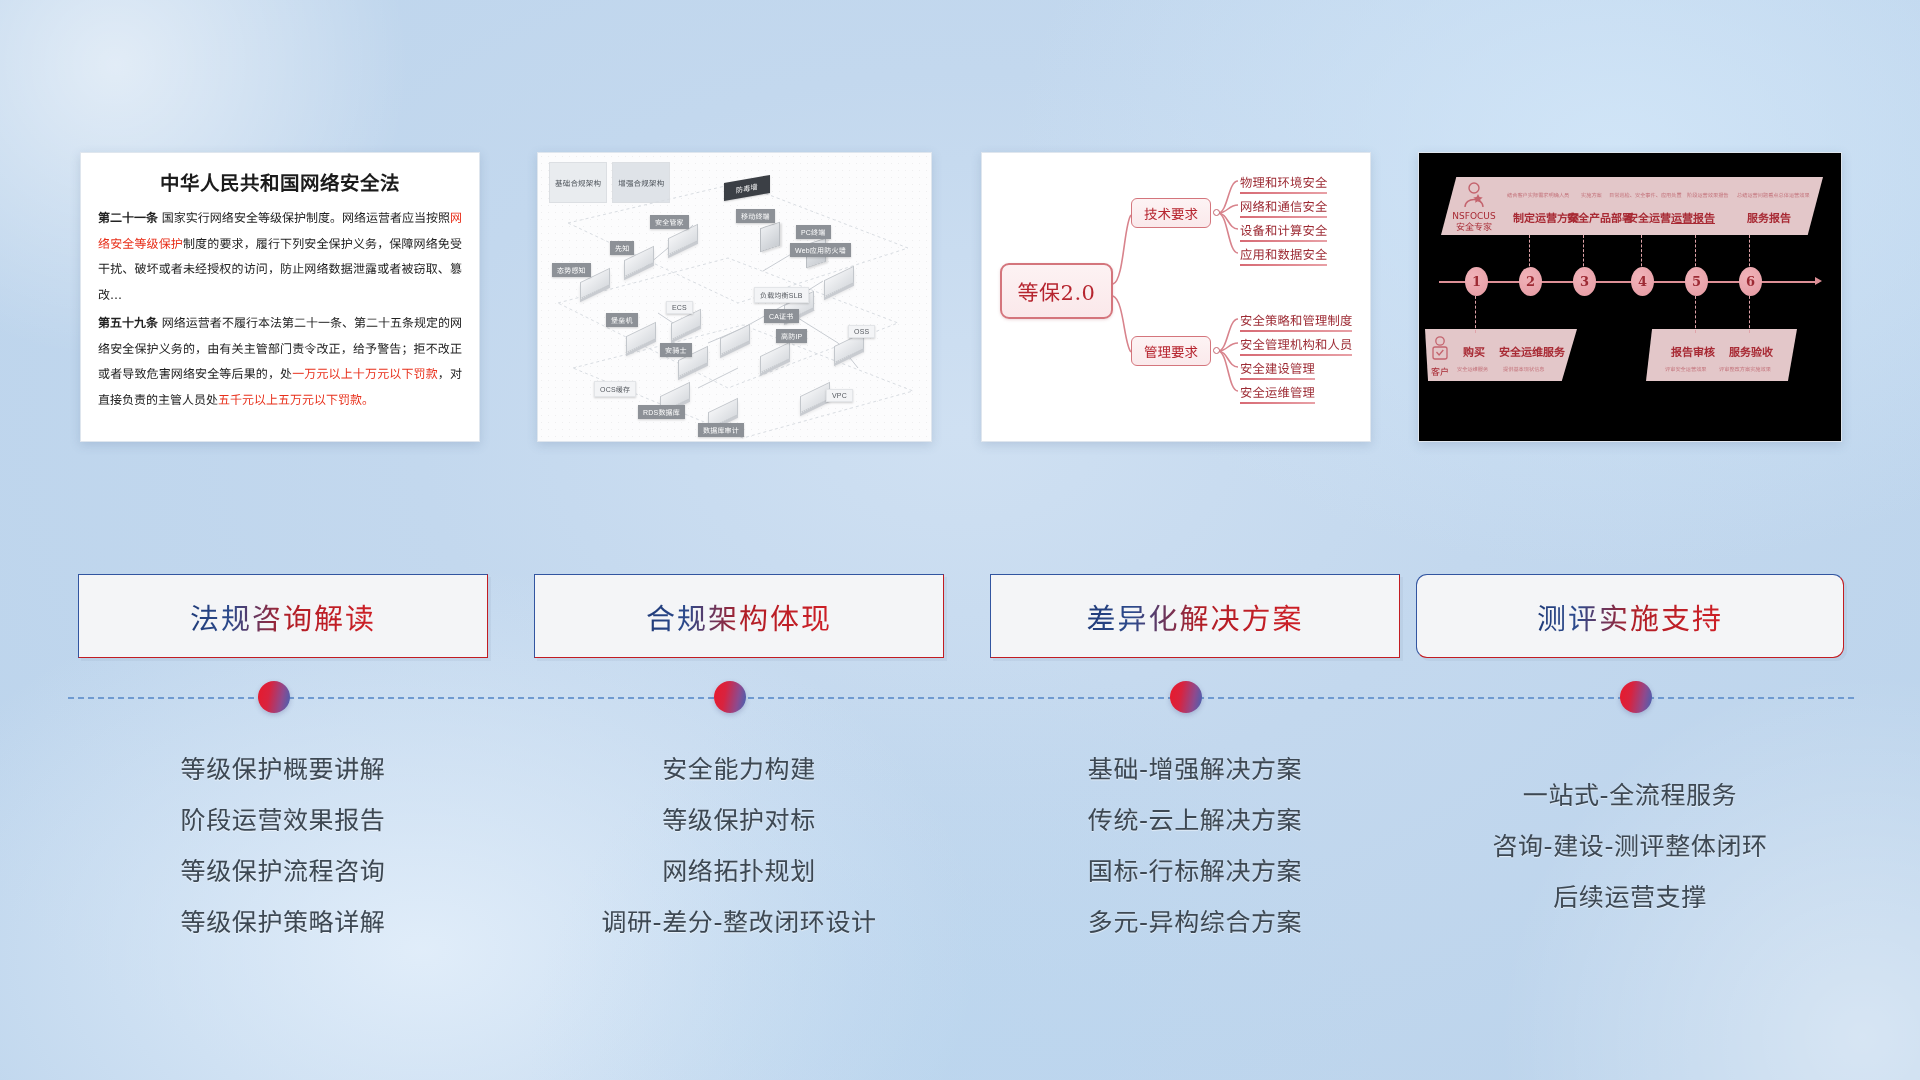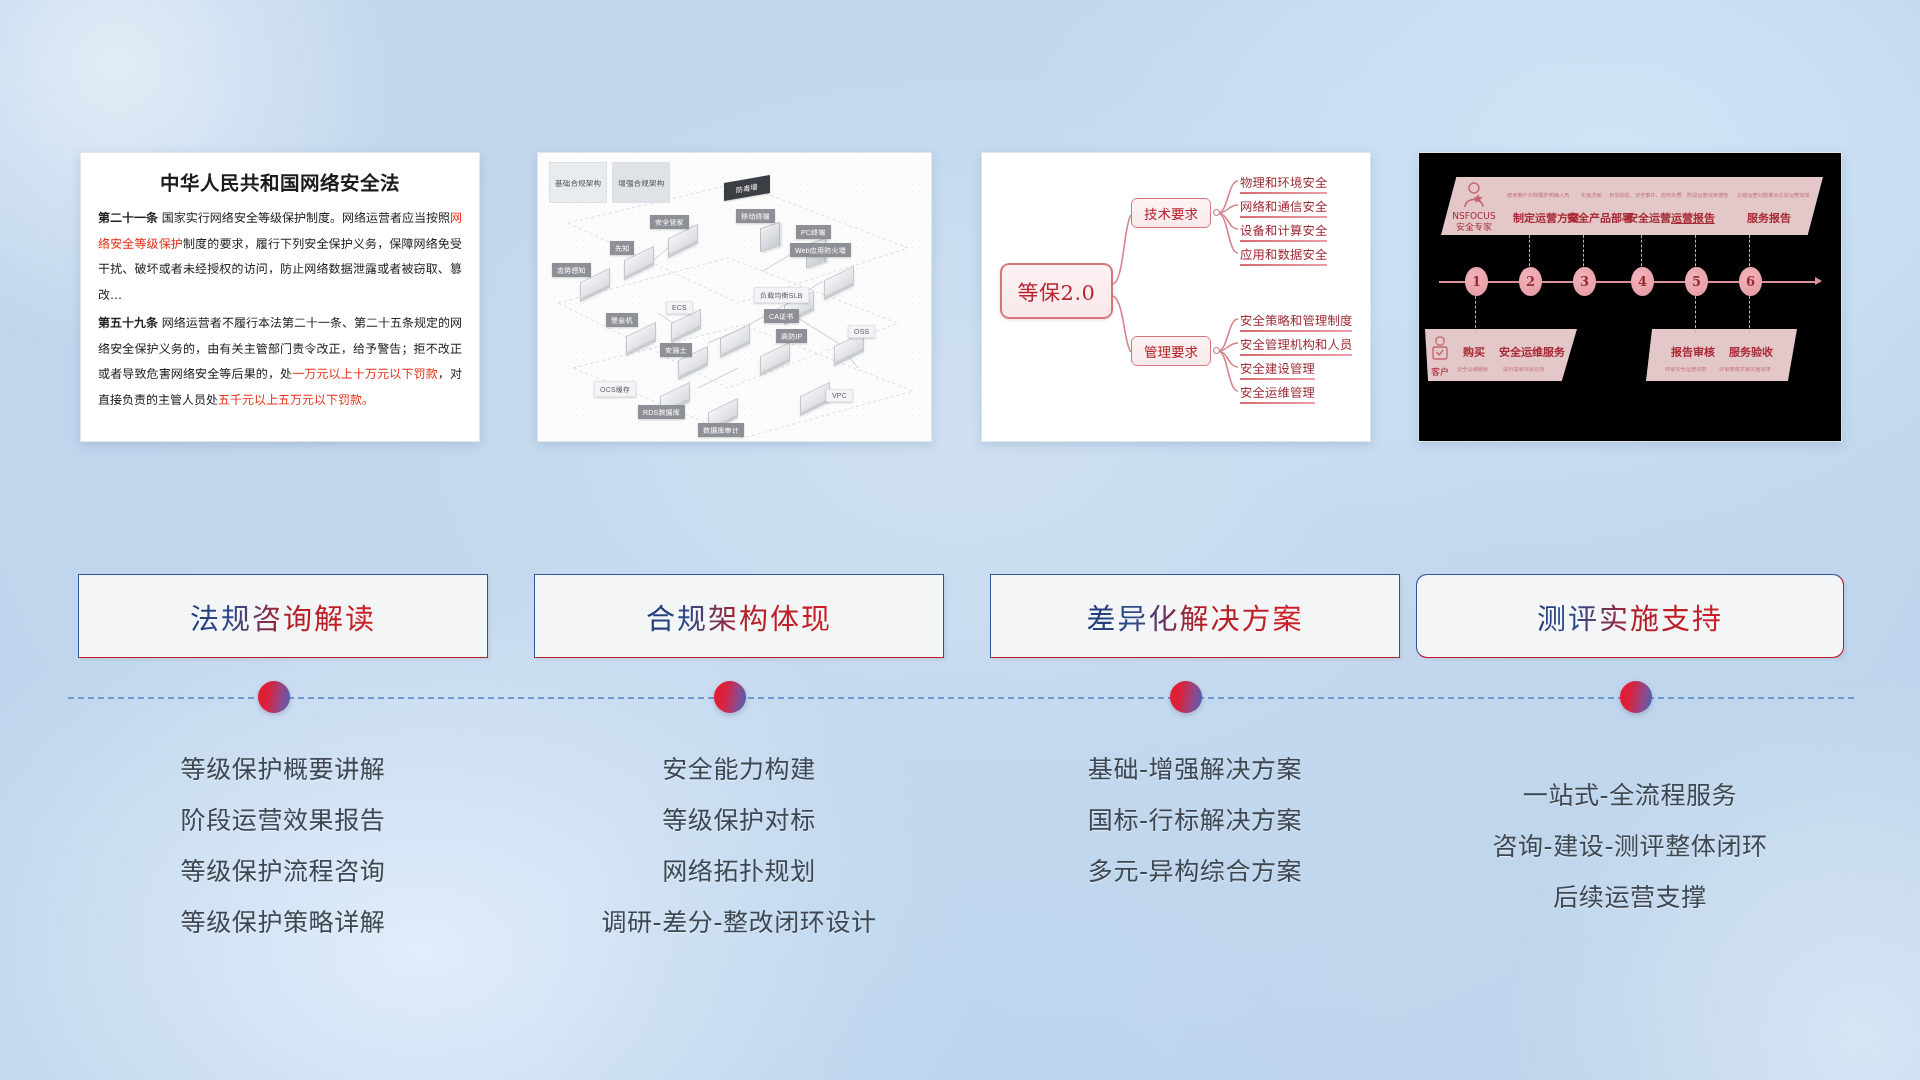--- a/index.html
+++ b/index.html
@@ -419,20 +419,21 @@
     <li class="item">等级保护策略详解</li>
   </ul>
   <ul class="col col-2">
     <li class="item">安全能力构建</li>
     <li class="item">等级保护对标</li>
     <li class="item">网络拓扑规划</li>
     <li class="item">调研-差分-整改闭环设计</li>
   </ul>
   <ul class="col col-3">
     <li class="item">基础-增强解决方案</li>
+    <li class="item">传统-云上解决方案</li>
     <li class="item">国标-行标解决方案</li>
     <li class="item">多元-异构综合方案</li>
   </ul>
   <ul class="col col-4">
     <li class="item">一站式-全流程服务</li>
     <li class="item">咨询-建设-测评整体闭环</li>
     <li class="item">后续运营支撑</li>
   </ul>
 </div>
 

